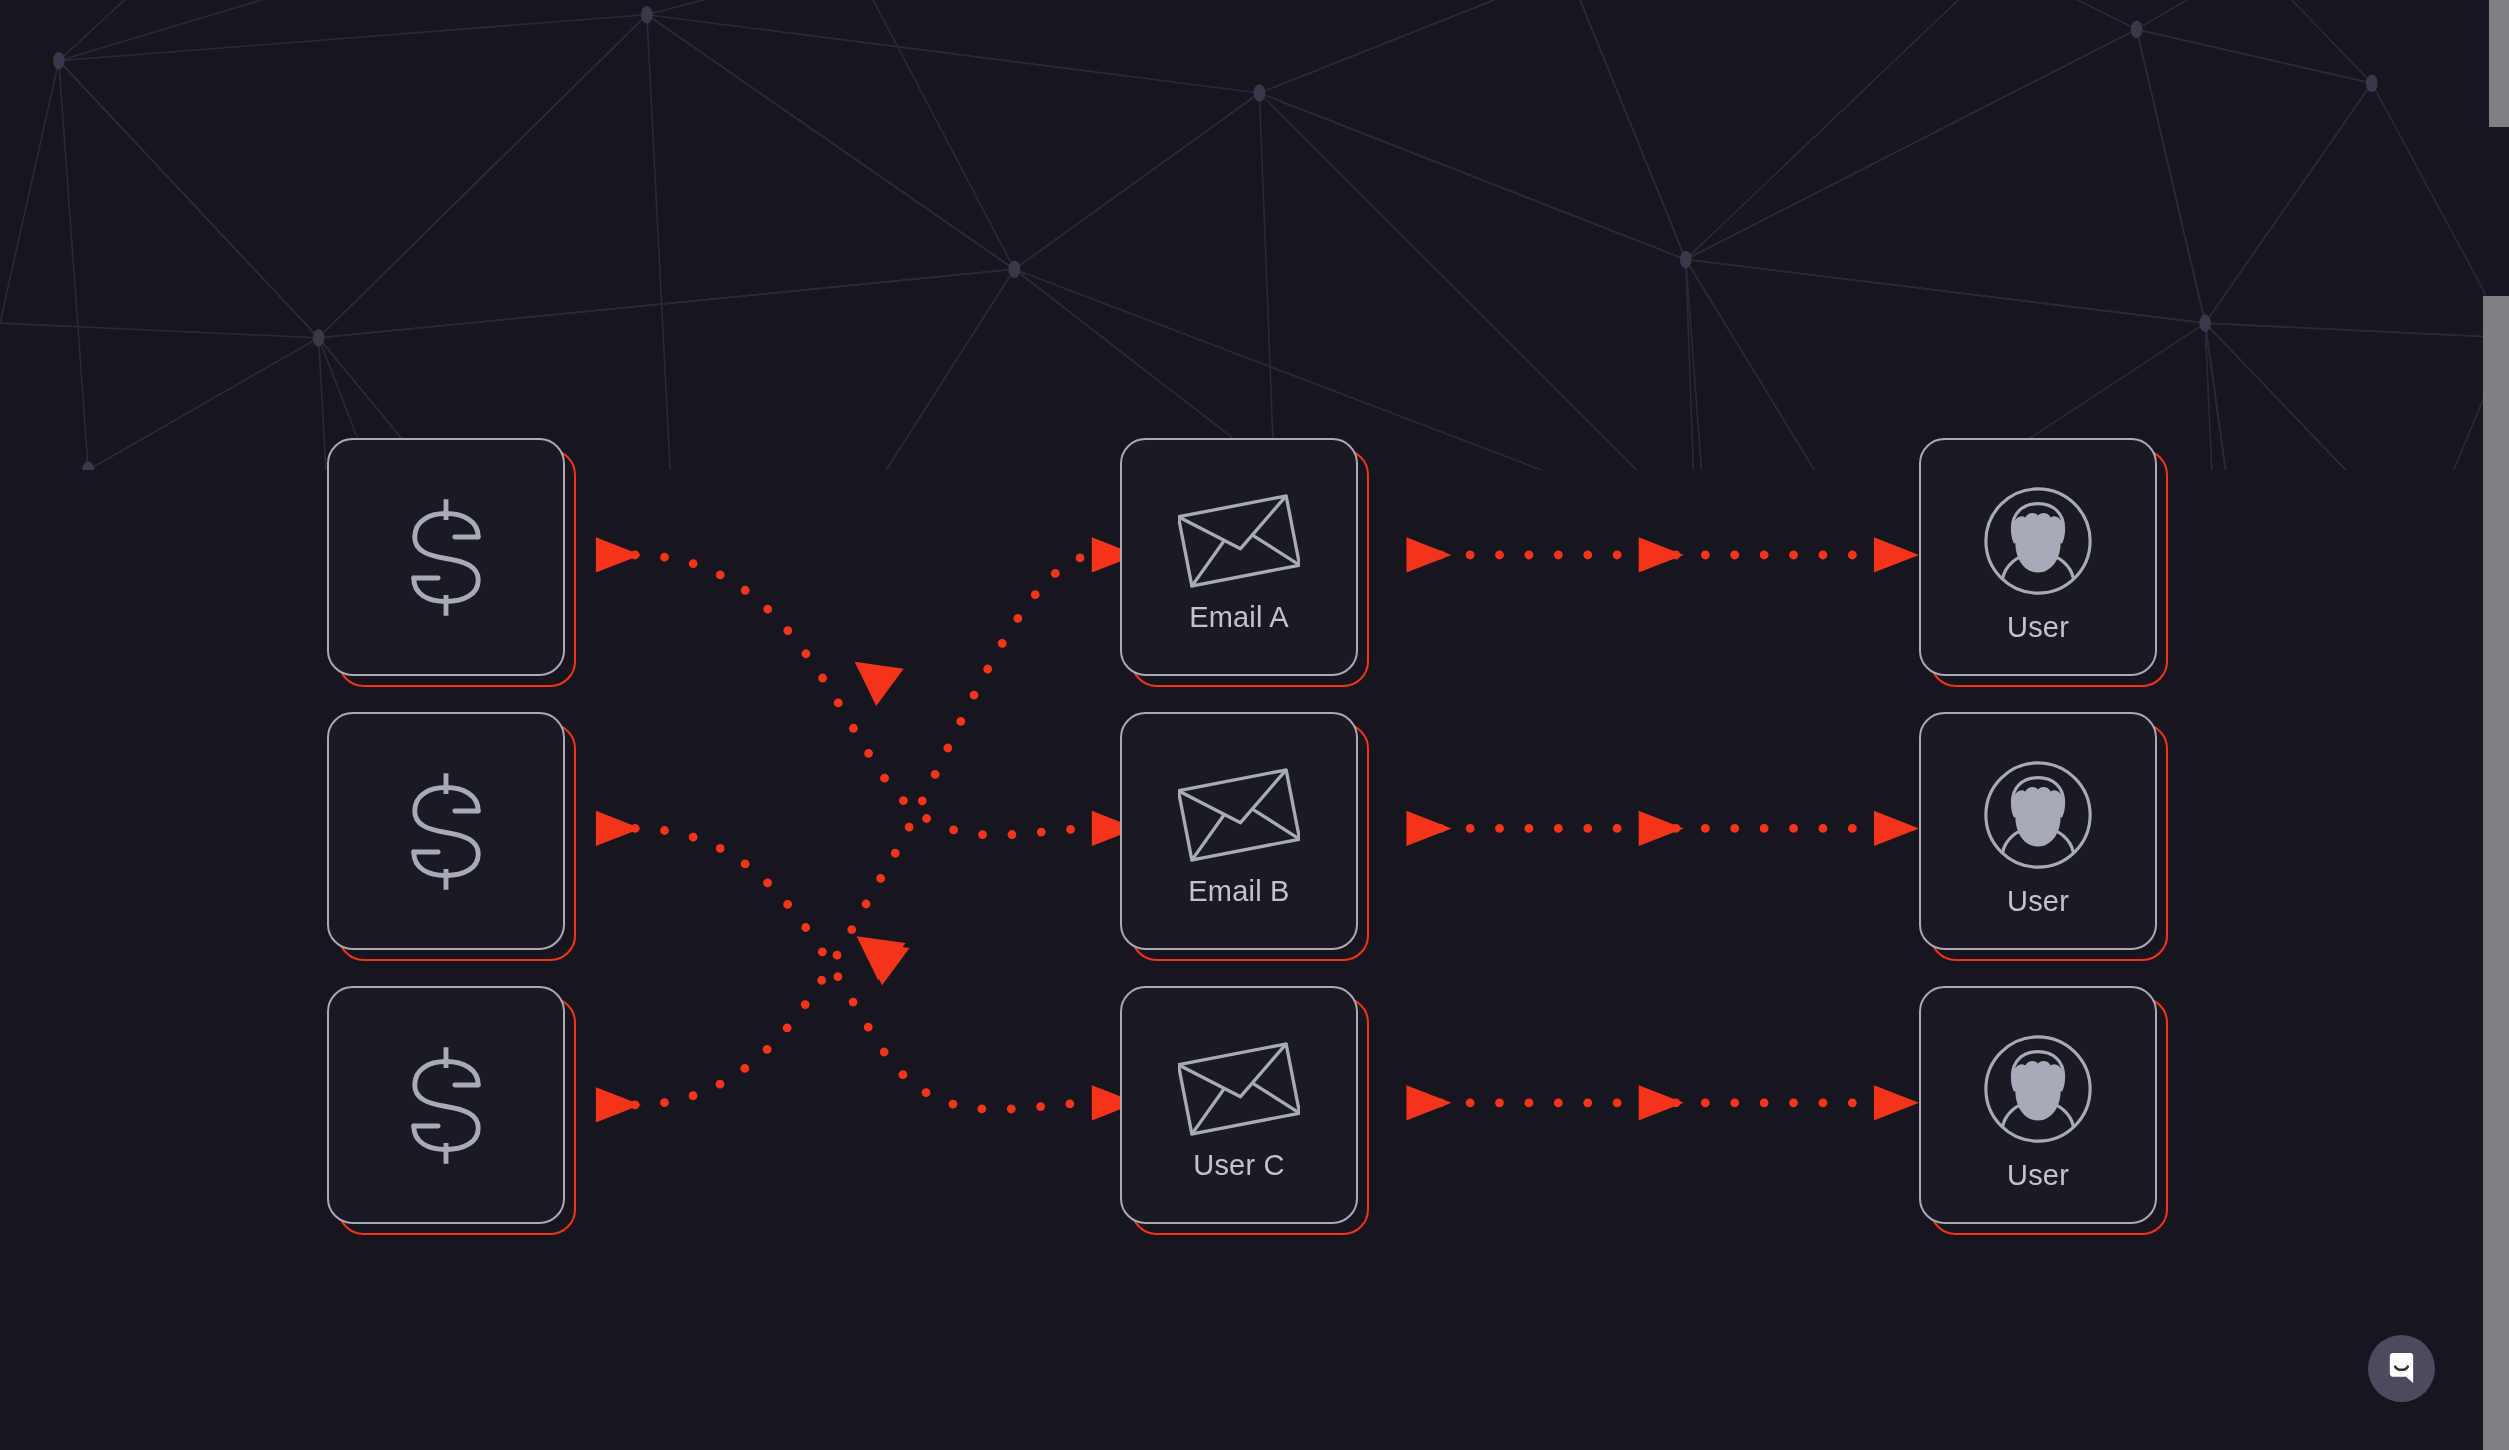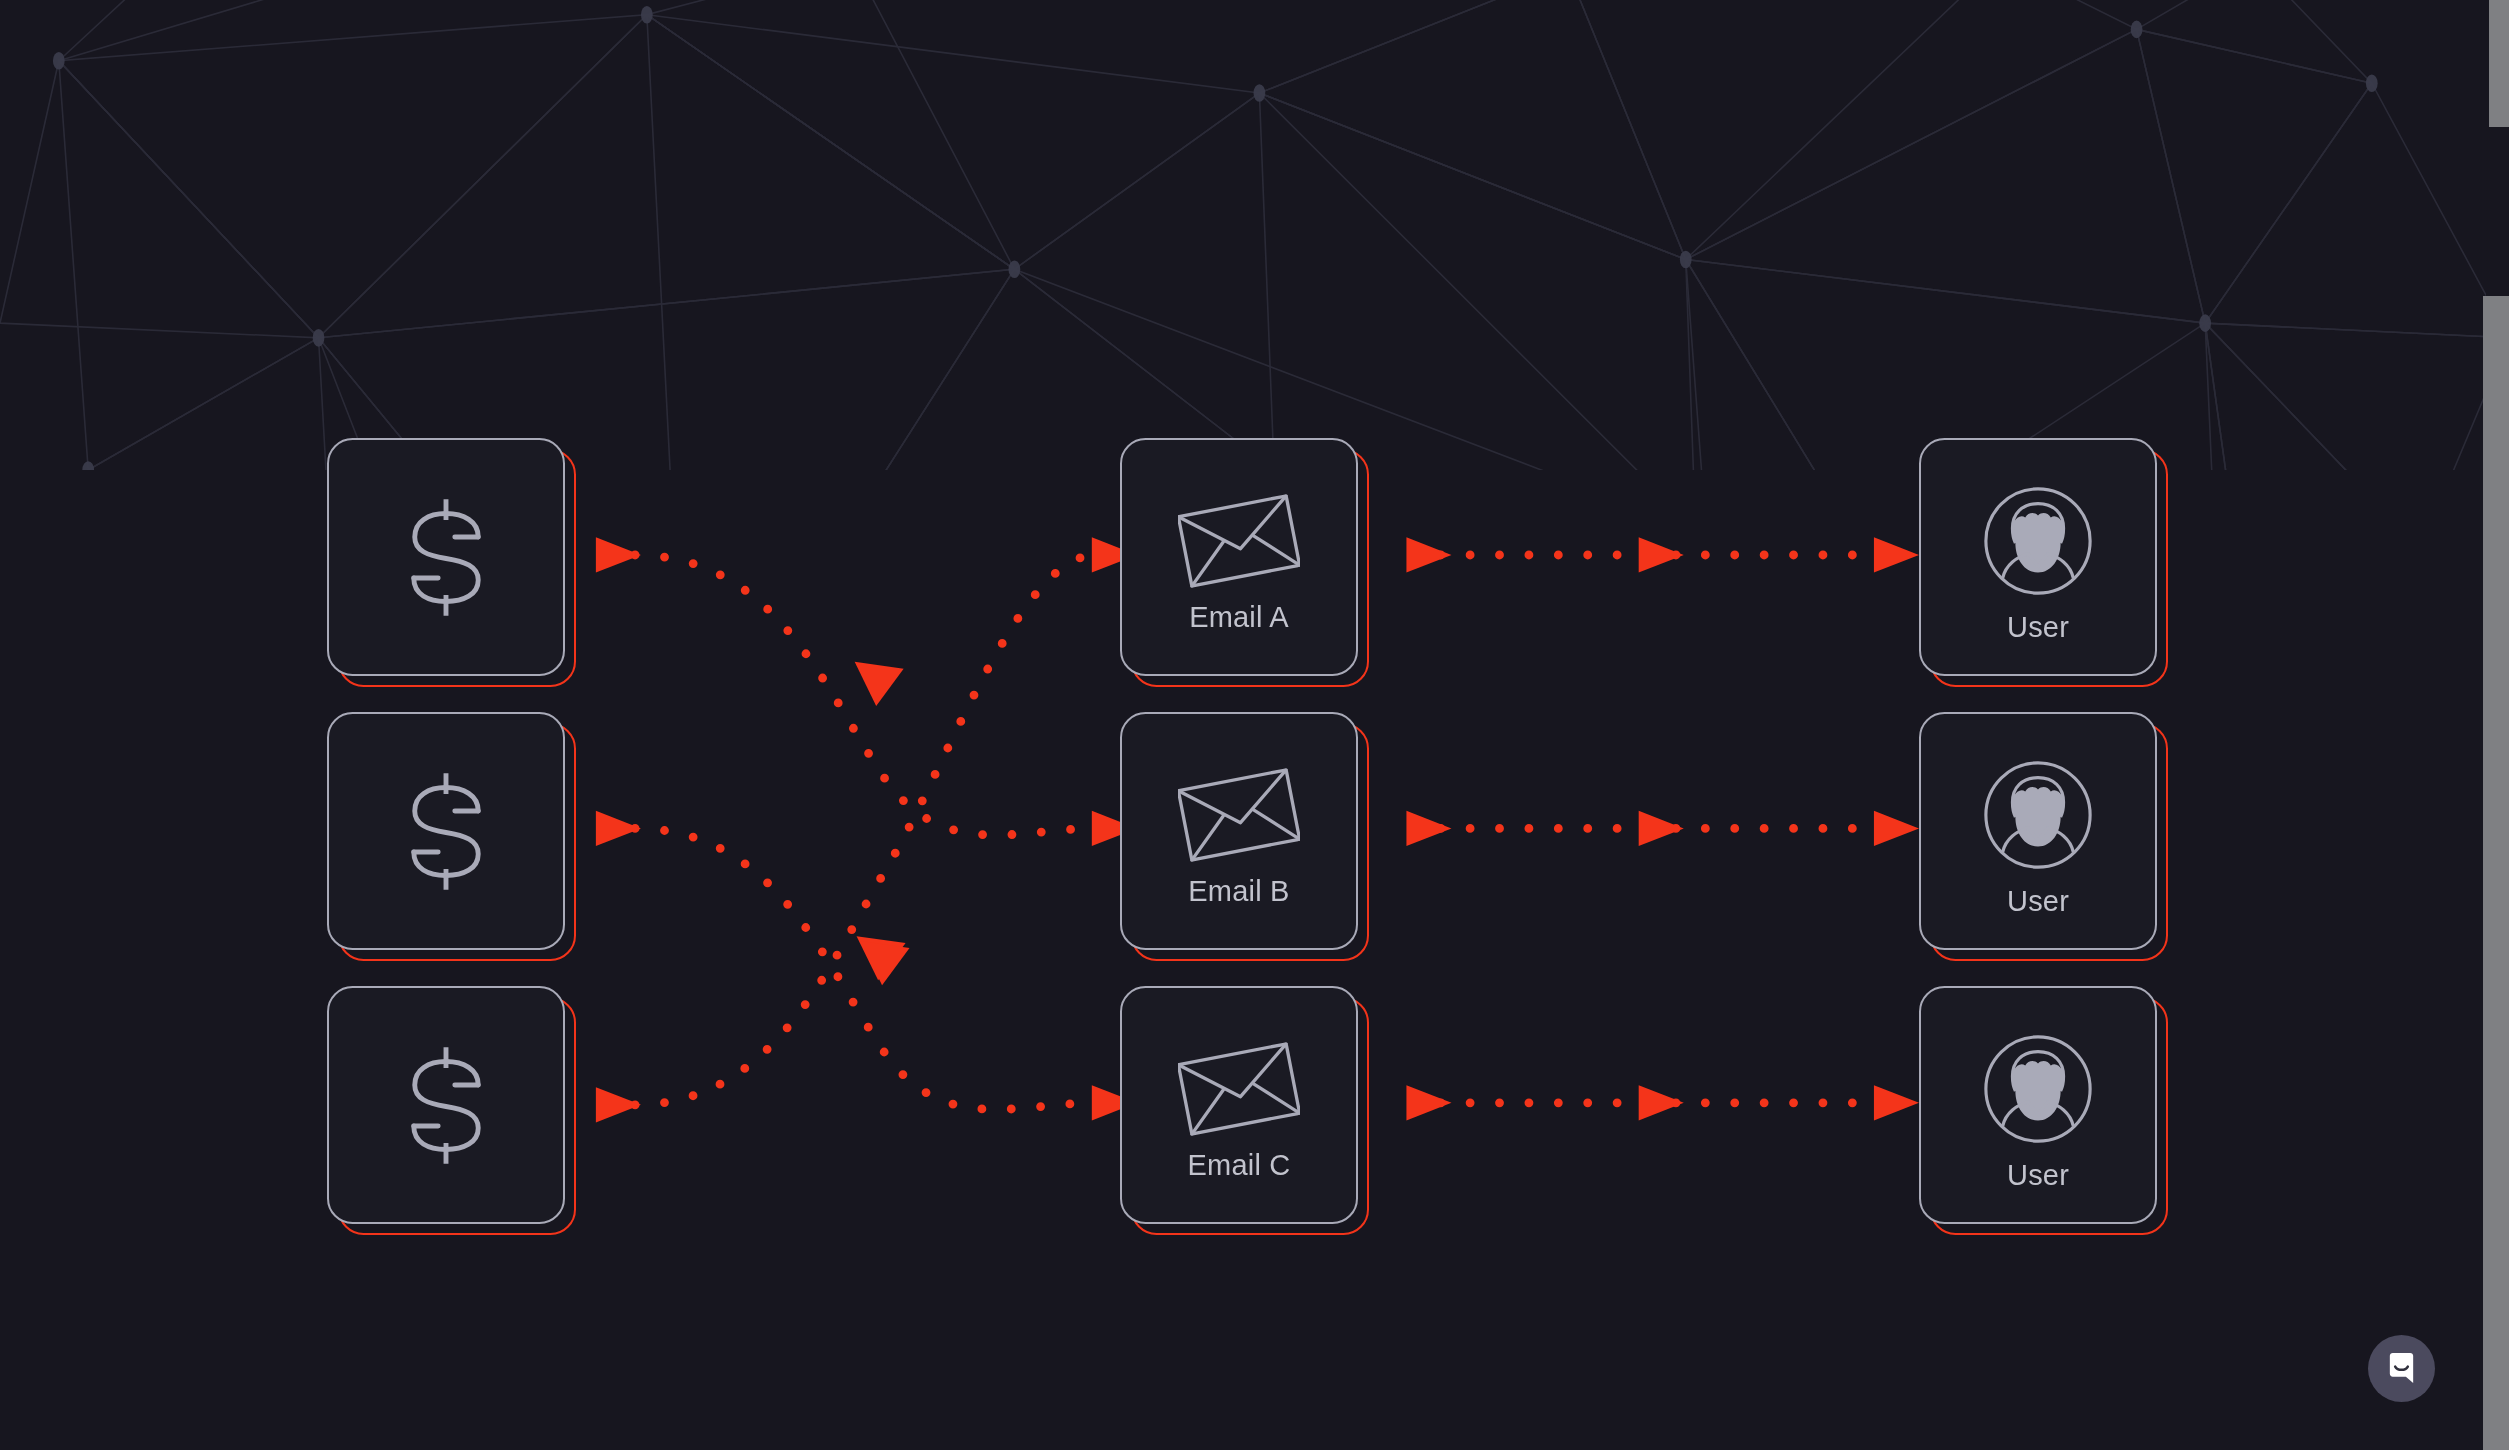--- a/index.html
+++ b/index.html
@@ -307,21 +307,21 @@
   <div class="node-card has-label" style="left:1120px; top:986px;">
     <div class="card-shadow"></div>
     <div class="card-face">
       <svg class="card-icon" width="122" height="98" viewBox="0 0 124 100">
         <g transform="rotate(-11 62 50)" stroke="#a9aab8" stroke-width="3.4" fill="none" stroke-linejoin="round" stroke-linecap="round">
           <rect x="6" y="14" width="112" height="72" rx="2"></rect>
           <path d="M6 14 L62 58 L118 14"></path>
           <path d="M6 86 L46 48 M118 86 L78 48"></path>
         </g>
       </svg>
-      <div class="card-label">Email C</div>
+      <div class="card-label">User C</div>
     </div>
   </div>
 
   <div class="node-card has-label" style="left:1919px; top:438px;">
     <div class="card-shadow"></div>
     <div class="card-face">
       <svg class="card-icon" width="118" height="118" viewBox="0 0 120 120">
         <circle cx="60" cy="60" r="53" stroke="#a9aab8" stroke-width="3.2" fill="none"></circle>
         <g fill="#a9aab8">
           <path d="M60 22 C44 22, 34 32, 34 47 C34 53, 35 58, 37 62

